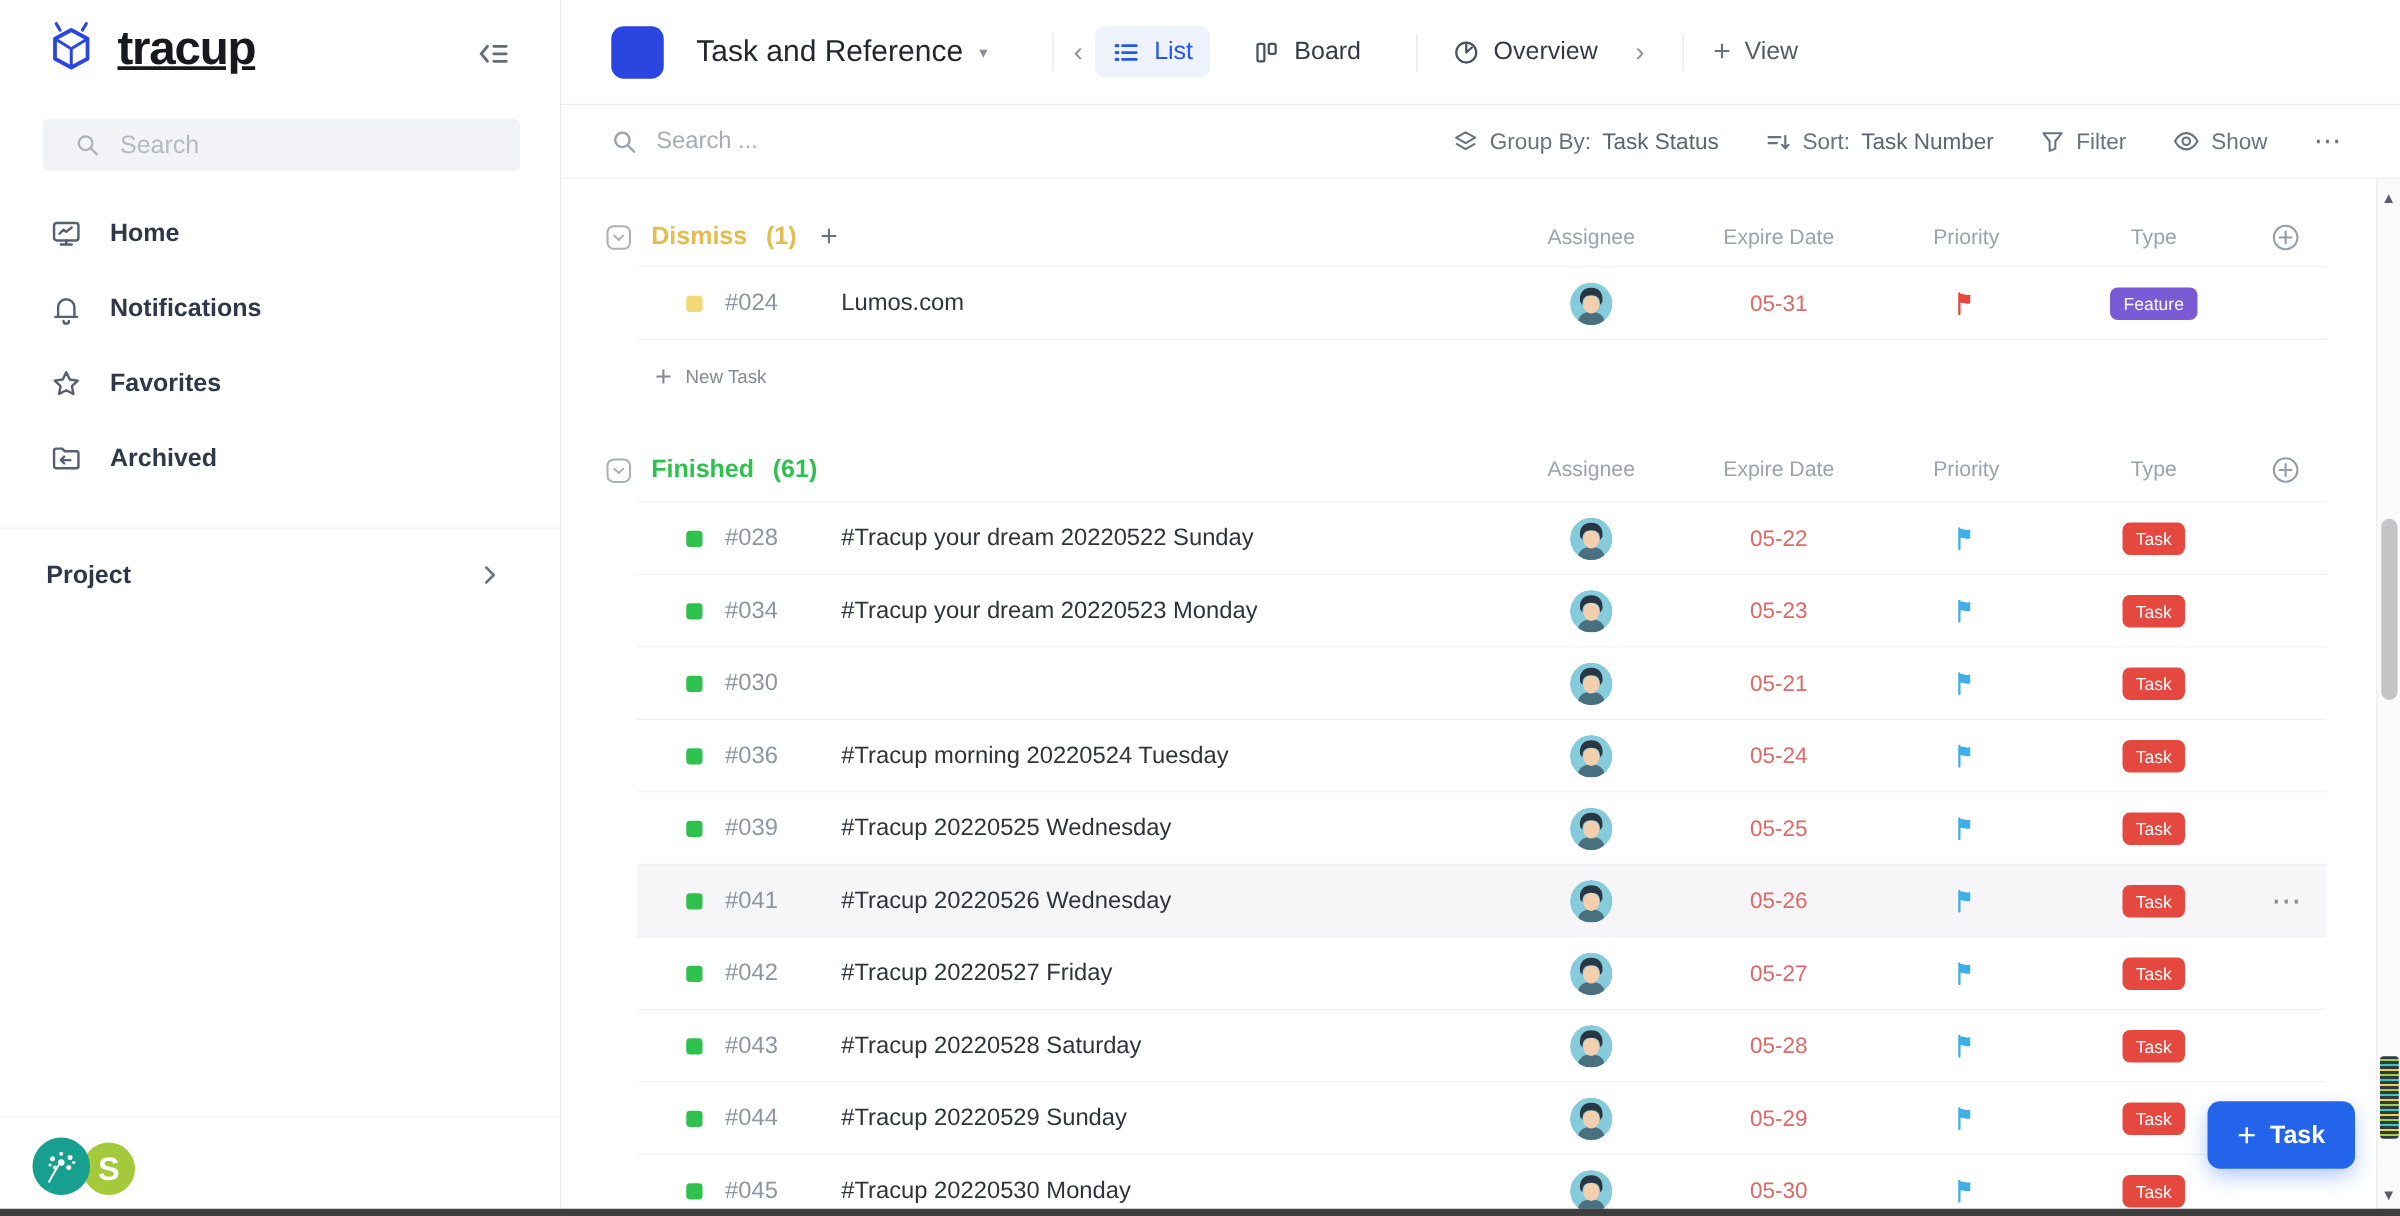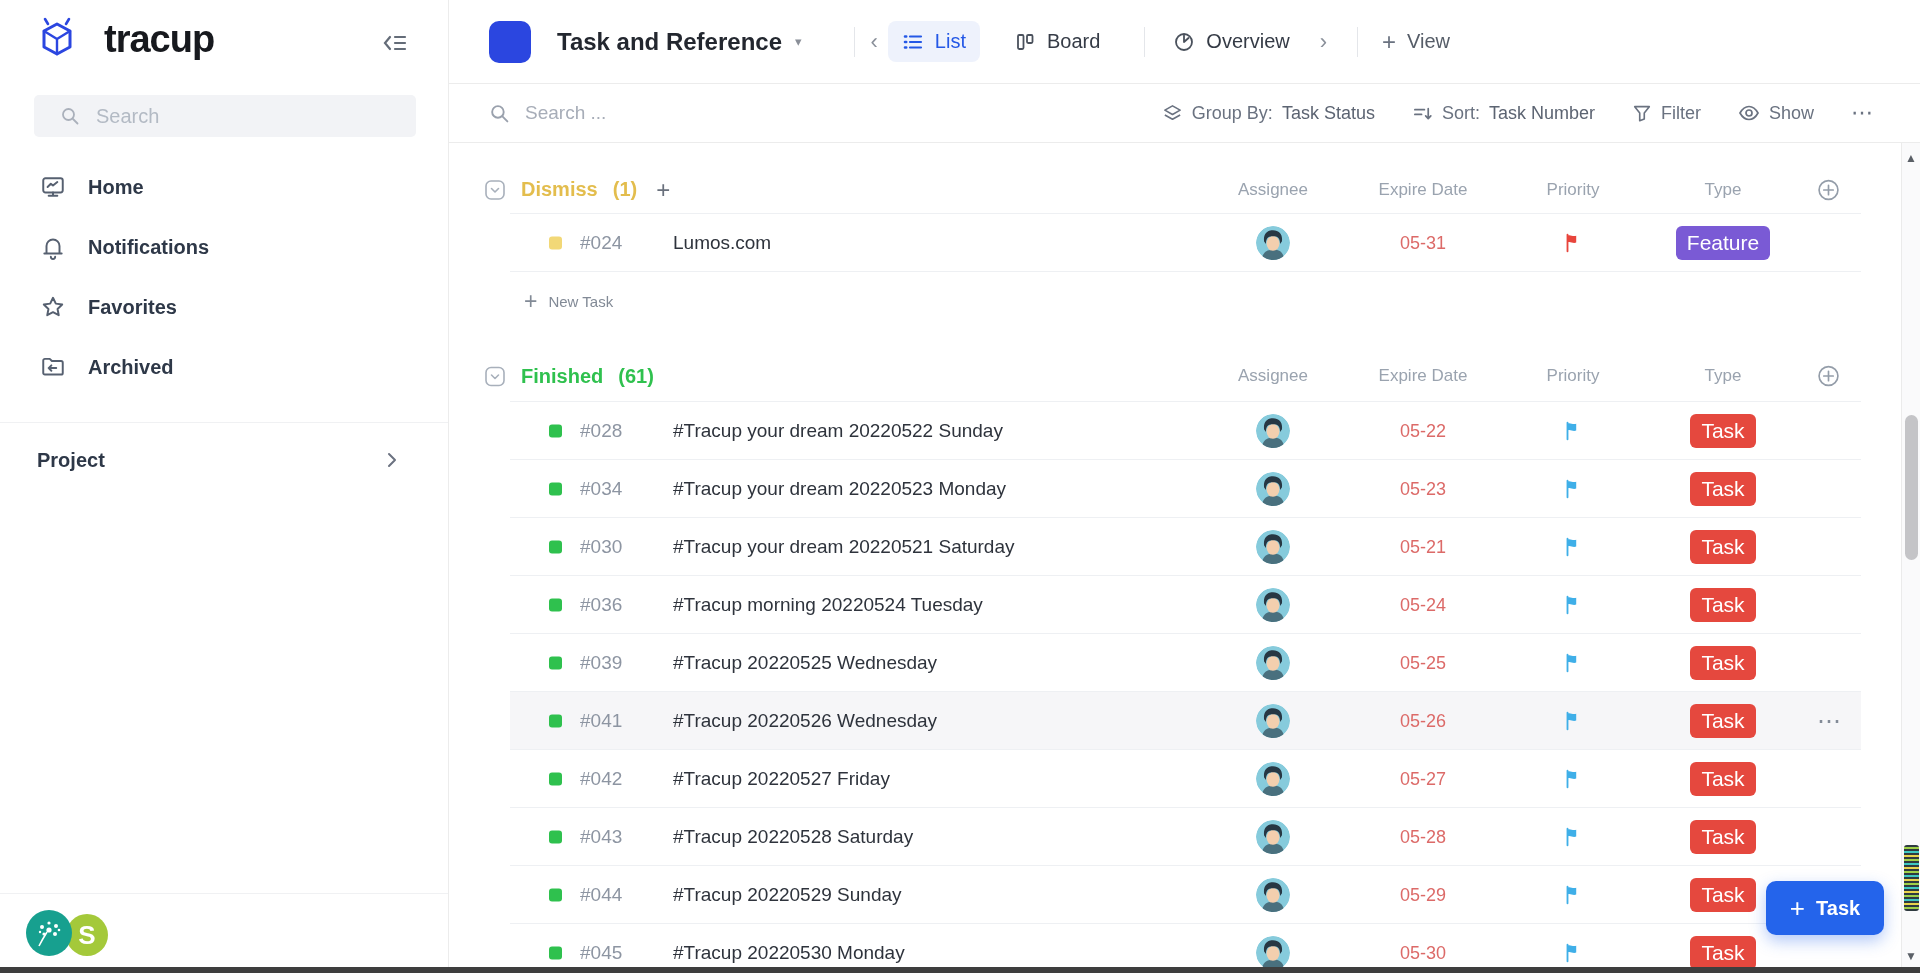--- a/index.html
+++ b/index.html
@@ -6,41 +6,41 @@
   html,body { margin:0; padding:0; }
   body {
     width:1920px; height:973px; position:relative; overflow:hidden;
     font-family:"Liberation Sans", sans-serif; background:#fff; color:#2e333c;
   }
   svg { display:block; }
 
   
   .sidebar { position:absolute; left:0; top:0; width:449px; bottom:6px; background:#fff; border-right:1px solid #ececec; z-index:2; }
   .logo-row { position:absolute; left:34px; top:16px; display:flex; align-items:center; }
-  .logo-text { font-size:38px; font-weight:700; color:#17191e; margin-left:24px; letter-spacing:-1px; }
+  .logo-text { font-size:38px; font-weight:700; color:#17191e; margin-left:14px; letter-spacing:-1px;text-decoration:underline; }
   .collapse-btn { position:absolute; left:382px; top:30px; cursor:pointer; }
   .side-search { position:absolute; left:34px; top:95px; width:382px; height:42px; background:#f2f3f6; border-radius:5px; display:flex; align-items:center; padding-left:26px; }
   .side-search input { border:0; outline:0; background:transparent; font-size:20px; margin-left:14px; width:280px; font-family:inherit; color:#3a414d; }
   .side-search input::placeholder { color:#b3bac4; }
   .nav-item { position:absolute; left:0; width:449px; height:48px; display:flex; align-items:center; padding-left:40px; cursor:pointer; }
   .nav-item .nav-label { margin-left:22px; font-size:20px; font-weight:700; color:#2e3848; }
   .side-divider { position:absolute; left:0; width:448px; height:1px; background:#f0f1f3; }
   .project-row { position:absolute; left:0; top:438px; width:449px; height:44px; display:flex; align-items:center; padding-left:37px; cursor:pointer; }
   .project-row .nav-label { font-size:20px; font-weight:700; color:#2e3848; }
   .project-chevron { position:absolute; left:382px; }
   .ext-badges { position:absolute; left:26px; top:910px; width:110px; height:50px; }
   .ext-circle { position:absolute; border-radius:50%; }
   .ext-green { left:40px; top:4px; width:42px; height:42px; background:#a4c93a; color:#fff; font-size:26px; font-weight:700; display:flex; align-items:center; justify-content:center; z-index:1; }
   .ext-teal  { left:0; top:0; width:46px; height:46px; background:#17a08f; z-index:2; display:flex; align-items:center; justify-content:center; }
 
   
   .main-header { position:absolute; left:449px; right:0; top:0; height:84px; background:#fff; border-bottom:1px solid #ececec; display:flex; align-items:center; }
   .project-icon { width:42px; height:42px; border-radius:10px; background:#2b46e0; margin-left:40px; flex:none; }
   .project-title-wrap { display:flex; align-items:center; margin-left:26px; cursor:pointer; }
-  .project-title { font-size:24px; font-weight:700; color:#23272f; }
+  .project-title { font-size:24px; font-weight:400; color:#23272f; }
   .title-caret { margin-left:13px; color:#8a8f98; font-size:13px; }
   .vdiv { width:1px; height:30px; background:#e4e6ea; margin-left:30px; flex:none; }
   .vdiv.first { margin-left:52px; }
   .hchev { color:#8a909a; font-size:22px; margin-left:16px; cursor:pointer; line-height:1; }
   .tab { display:flex; align-items:center; gap:11px; font-size:20px; color:#353b46; cursor:pointer; padding:9px 14px; border-radius:8px; }
   .tab-list { margin-left:10px; background:#eef2fc; color:#2458e6; }
   .tab-board { margin-left:20px; }
   .tab-overview { margin-left:14px; }
   .add-view { display:flex; align-items:center; gap:11px; margin-left:24px; font-size:20px; color:#565d68; cursor:pointer; }
   .add-view .plus { font-size:24px; color:#6a7280; font-weight:400; }
@@ -72,21 +72,21 @@
   .task-row { position:relative; height:58px; border-bottom:1px solid #eef0f3; background:#fff; }
   .task-row.hovered { background:#f6f6f8; }
   .rowc { position:absolute; top:50%; transform:translateY(-50%); }
   .status-dot { left:39px; width:13px; height:13px; border-radius:3px; }
   .task-number { left:70px; font-size:19px; color:#8d95a2; }
   .task-title { left:163px; font-size:19px; color:#2e333c; cursor:pointer; }
   .cell-assignee { left:713px; width:100px; display:flex; justify-content:center; }
   .cell-expire { left:863px; width:100px; text-align:center; font-size:18px; color:#dc6a68; }
   .cell-priority { left:1013px; width:100px; display:flex; justify-content:center; }
   .cell-type { left:1163px; width:100px; display:flex; justify-content:center; }
-  .type-badge { color:#fff; font-size:21px; padding:5px 11px; border-radius:6px; cursor:pointer; }
+  .type-badge { color:#fff; font-size:14px; padding:5px 11px; border-radius:6px; cursor:pointer; }
   .row-more { left:1300px; width:40px; text-align:center; color:#838b97; font-size:24px; letter-spacing:2px; cursor:pointer; }
   .avatar { width:34px; height:34px; border-radius:50%; overflow:hidden; cursor:pointer; }
   .group-footer { margin-left:32px; height:58px; display:flex; align-items:center; padding-left:14px; gap:11px; cursor:pointer; }
   .group-footer .plus { font-size:23px; color:#828a96; }
   .group-footer .nt-label { font-size:15px; color:#828a96; }
 
   
   .fab-task { position:absolute; right:36px; bottom:38px; width:118px; height:54px; background:#2464eb; border-radius:10px; color:#fff; display:flex; align-items:center; justify-content:center; gap:11px; box-shadow:0 6px 16px rgba(36,100,235,.35); cursor:pointer; z-index:5; }
   .fab-task .plus { font-size:26px; font-weight:400; }
   .fab-task .lbl { font-size:20px; font-weight:700; }
@@ -426,21 +426,20 @@
       </svg>
     </span>
     <span class="rowc cell-type">
               <span class="type-badge" style="background: rgb(229, 72, 62);">Task</span>
             </span>
 
   </div>
           <div class="task-row">
     <span class="rowc status-dot" style="background: rgb(47, 193, 78);"></span>
     <span class="rowc task-number">#030</span>
-    <span class="rowc task-title">#Tracup your dream 20220521 Saturday</span>
     <span class="rowc cell-assignee">
       <span class="avatar">
         <svg width="34" height="34" viewBox="0 0 36 36">
           <circle cx="18" cy="18" r="18" fill="#86cbdc"></circle>
           <path d="M6 36 C7 27 12 25 18 25 C24 25 29 27 30 36 Z" fill="#49707e"></path>
           <ellipse cx="18" cy="18.5" rx="6.8" ry="7.8" fill="#f3cfae"></ellipse>
           <path d="M18 4.5 C11 4.5 7.5 9.5 8.6 16.5 L10.6 19 C10.3 13 13 10.8 18 10.8 C23 10.8 25.7 13 25.4 19 L27.4 16.5 C28.5 9.5 25 4.5 18 4.5 Z" fill="#273844"></path>
         </svg>
       </span>
     </span>

